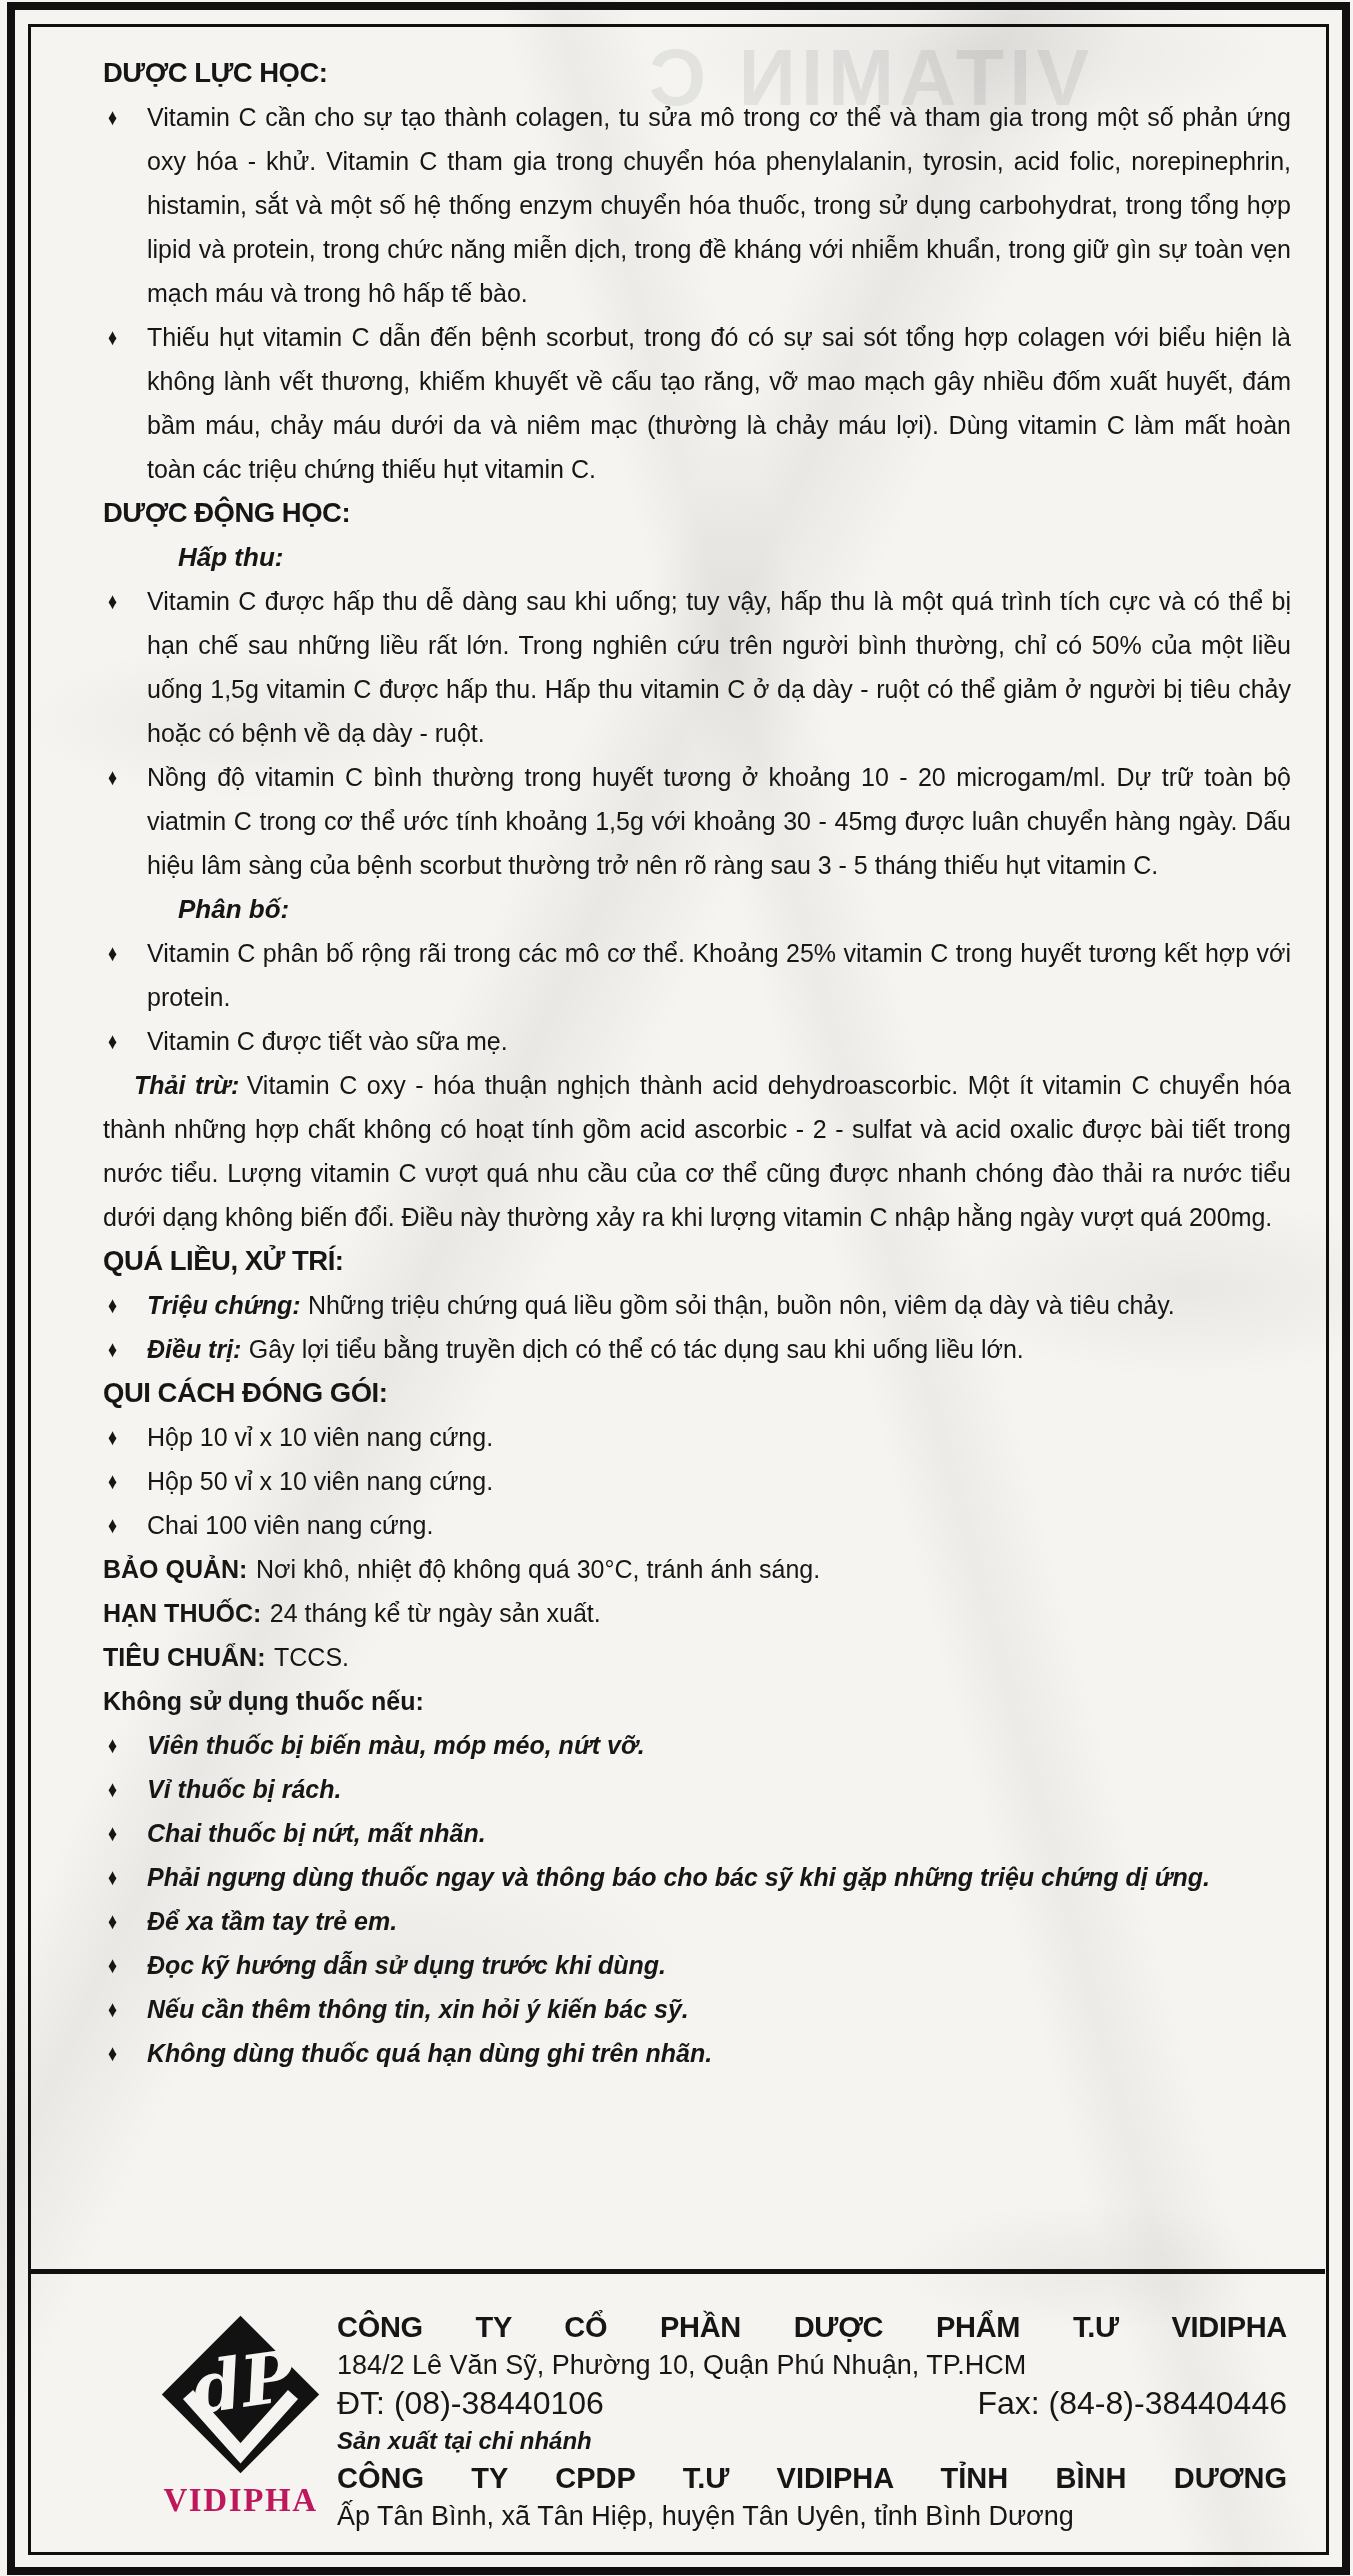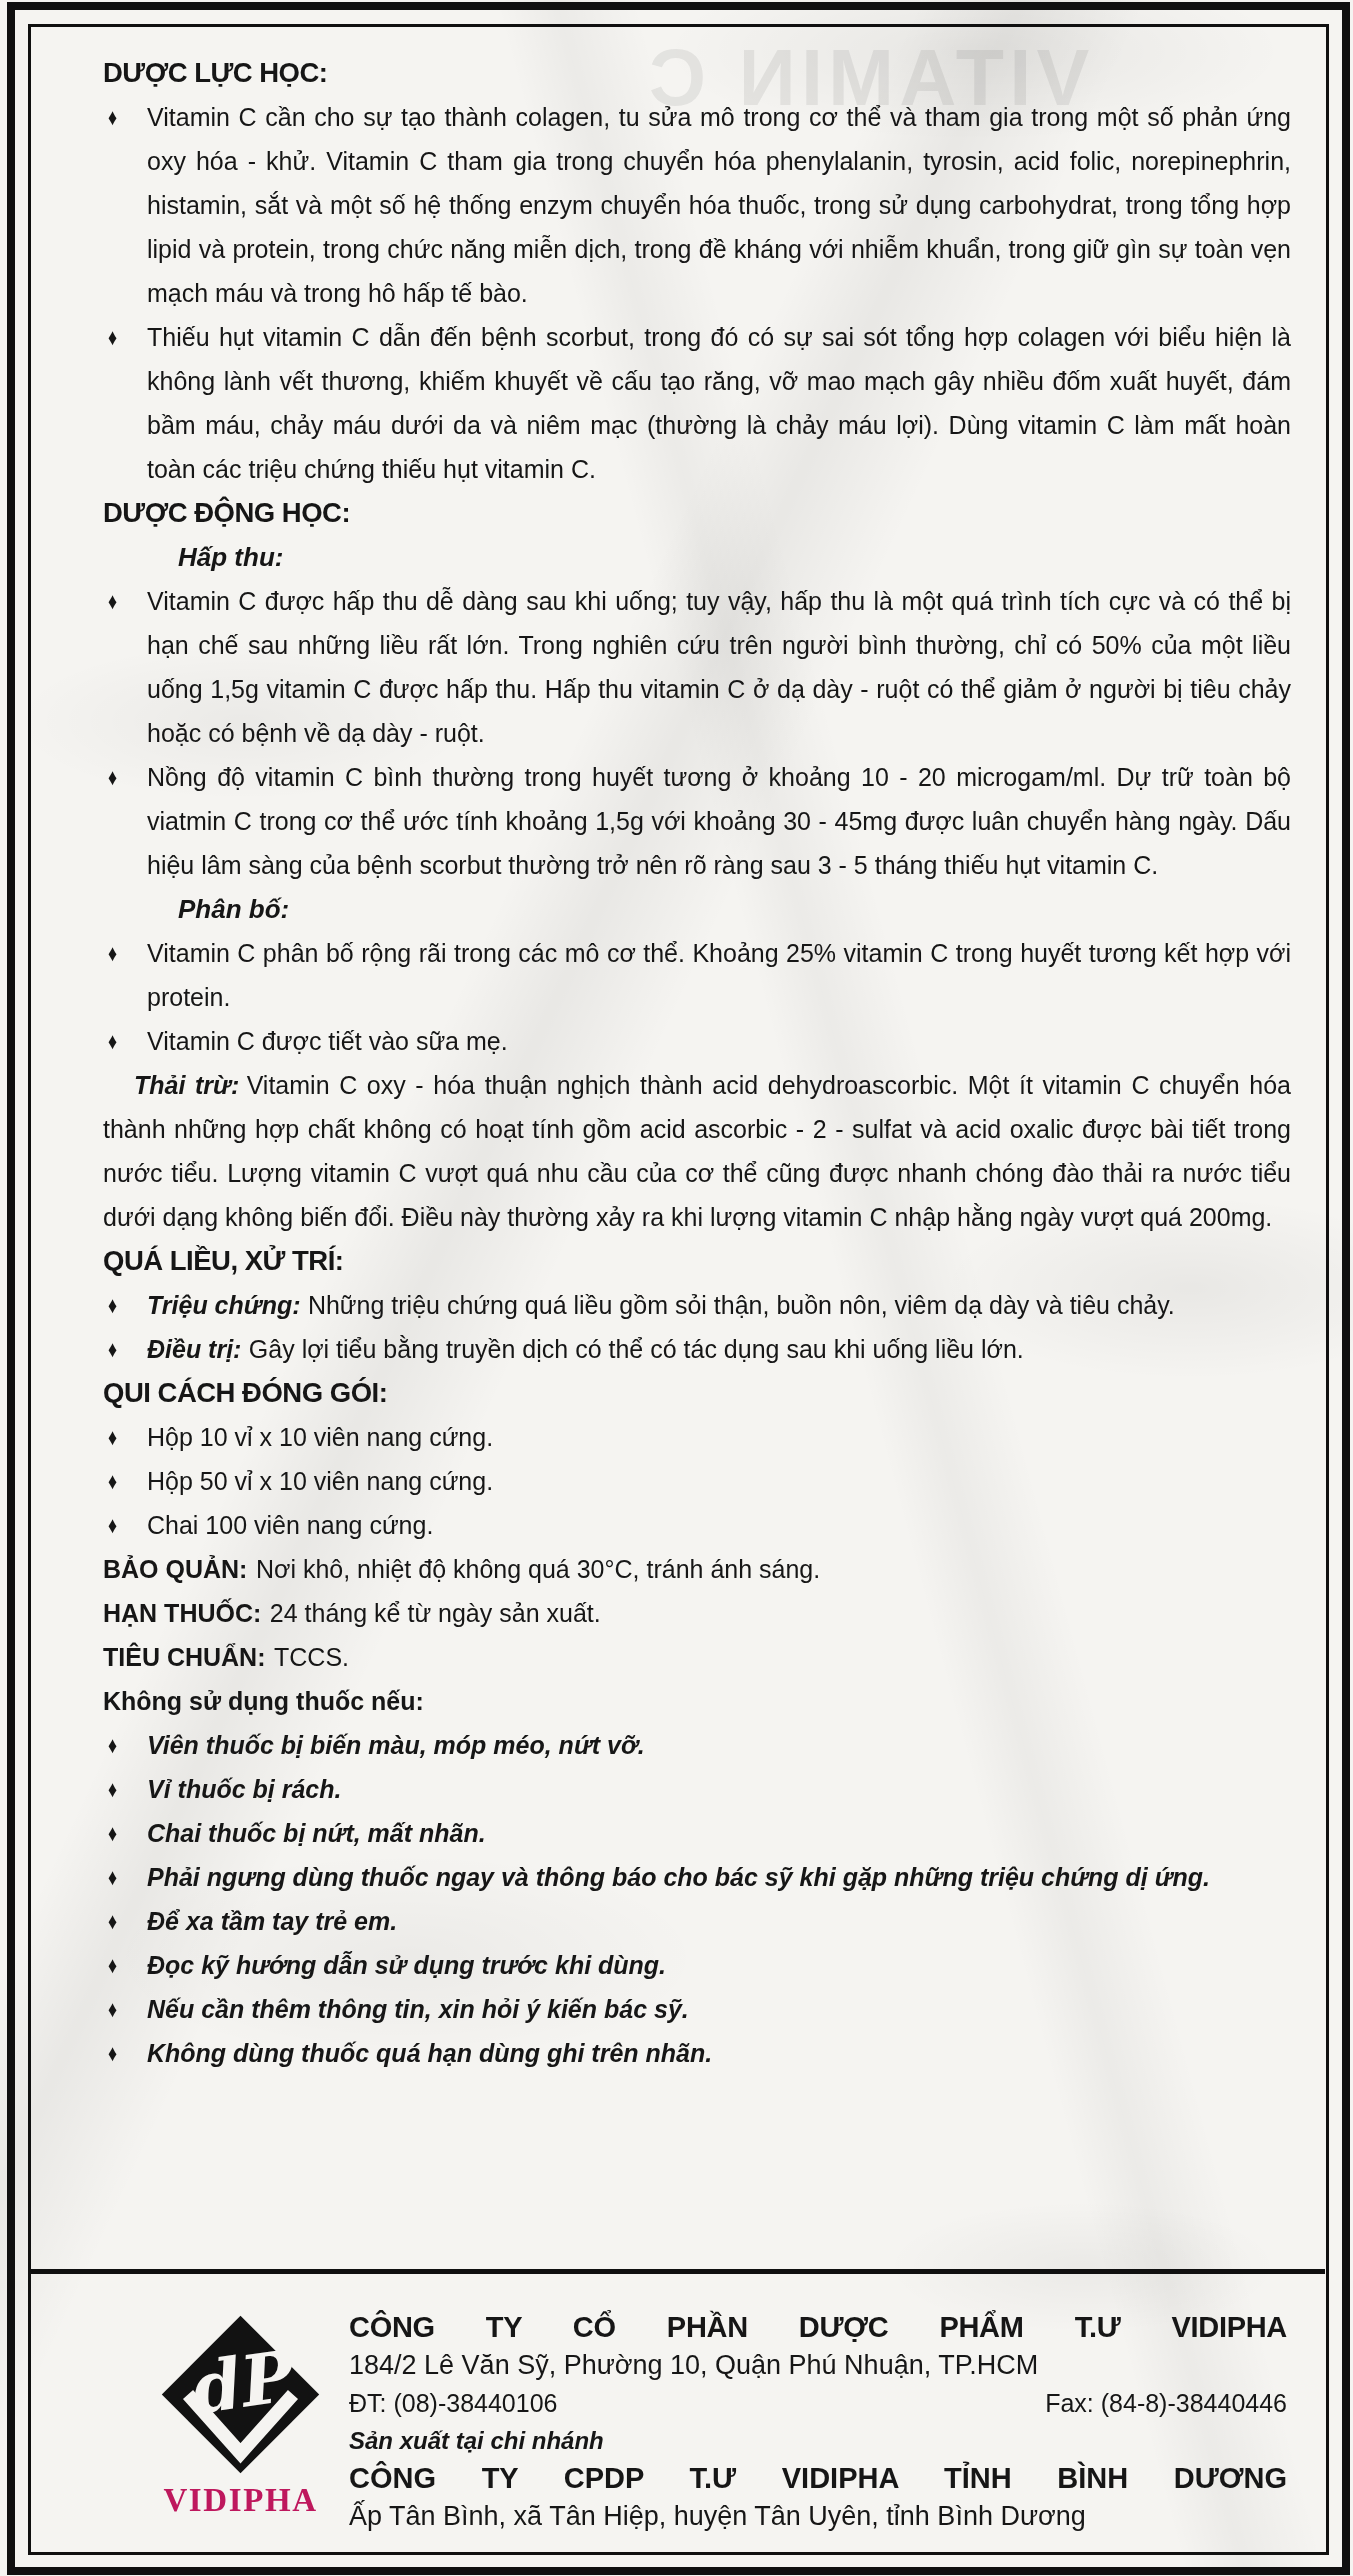--- a/index.html
+++ b/index.html
@@ -49,24 +49,24 @@
   .kv{text-align:left;}
   .kv .lbl{font-weight:700; margin-right:8.5px;}
   .kv.allbold{font-weight:700;}
 
   .separator{position:absolute; left:31px; right:28px; top:2269px; height:4.8px; background:#101010;}
 
   .footer{position:absolute; left:156px; right:66px; top:2308px; display:flex; align-items:flex-start;}
   .logo-block{width:169px; flex:0 0 auto; text-align:center; margin-top:7.4px;}
   .logo-block svg{width:159px; height:159px; display:block; margin:0 auto;}
   .wordmark{font-family:"Liberation Serif", serif; font-weight:700; font-size:33px; letter-spacing:1.6px; margin-top:7.4px; color:#be185d;}
-  .footer-text{flex:1; margin-left:24px; color:#161616;}
+  .footer-text{flex:1; margin-left:12px; color:#161616;}
   .ft-company{font-size:29px; font-weight:700; letter-spacing:-0.3px; line-height:38px; text-align:justify; text-align-last:justify;}
   .ft-addr{font-size:27px; line-height:38px; text-align:left;}
-  .ft-phone-row{display:flex; justify-content:space-between; font-size:25px; line-height:38px;text-align:center;}
+  .ft-phone-row{display:flex; justify-content:space-between; font-size:32px; line-height:38px;text-align:center;}
   .ft-produced{font-size:24px; font-weight:700; font-style:italic; line-height:37px; text-align:left;}
   .ft-branch{font-size:29px; font-weight:700; line-height:38px; text-align:justify; text-align-last:justify;}
 </style>
 </head>
 <body>
 
 <div class="page">
   <div class="texture"></div>
   <div class="frame-outer"></div>
   <div class="frame-inner"></div>

